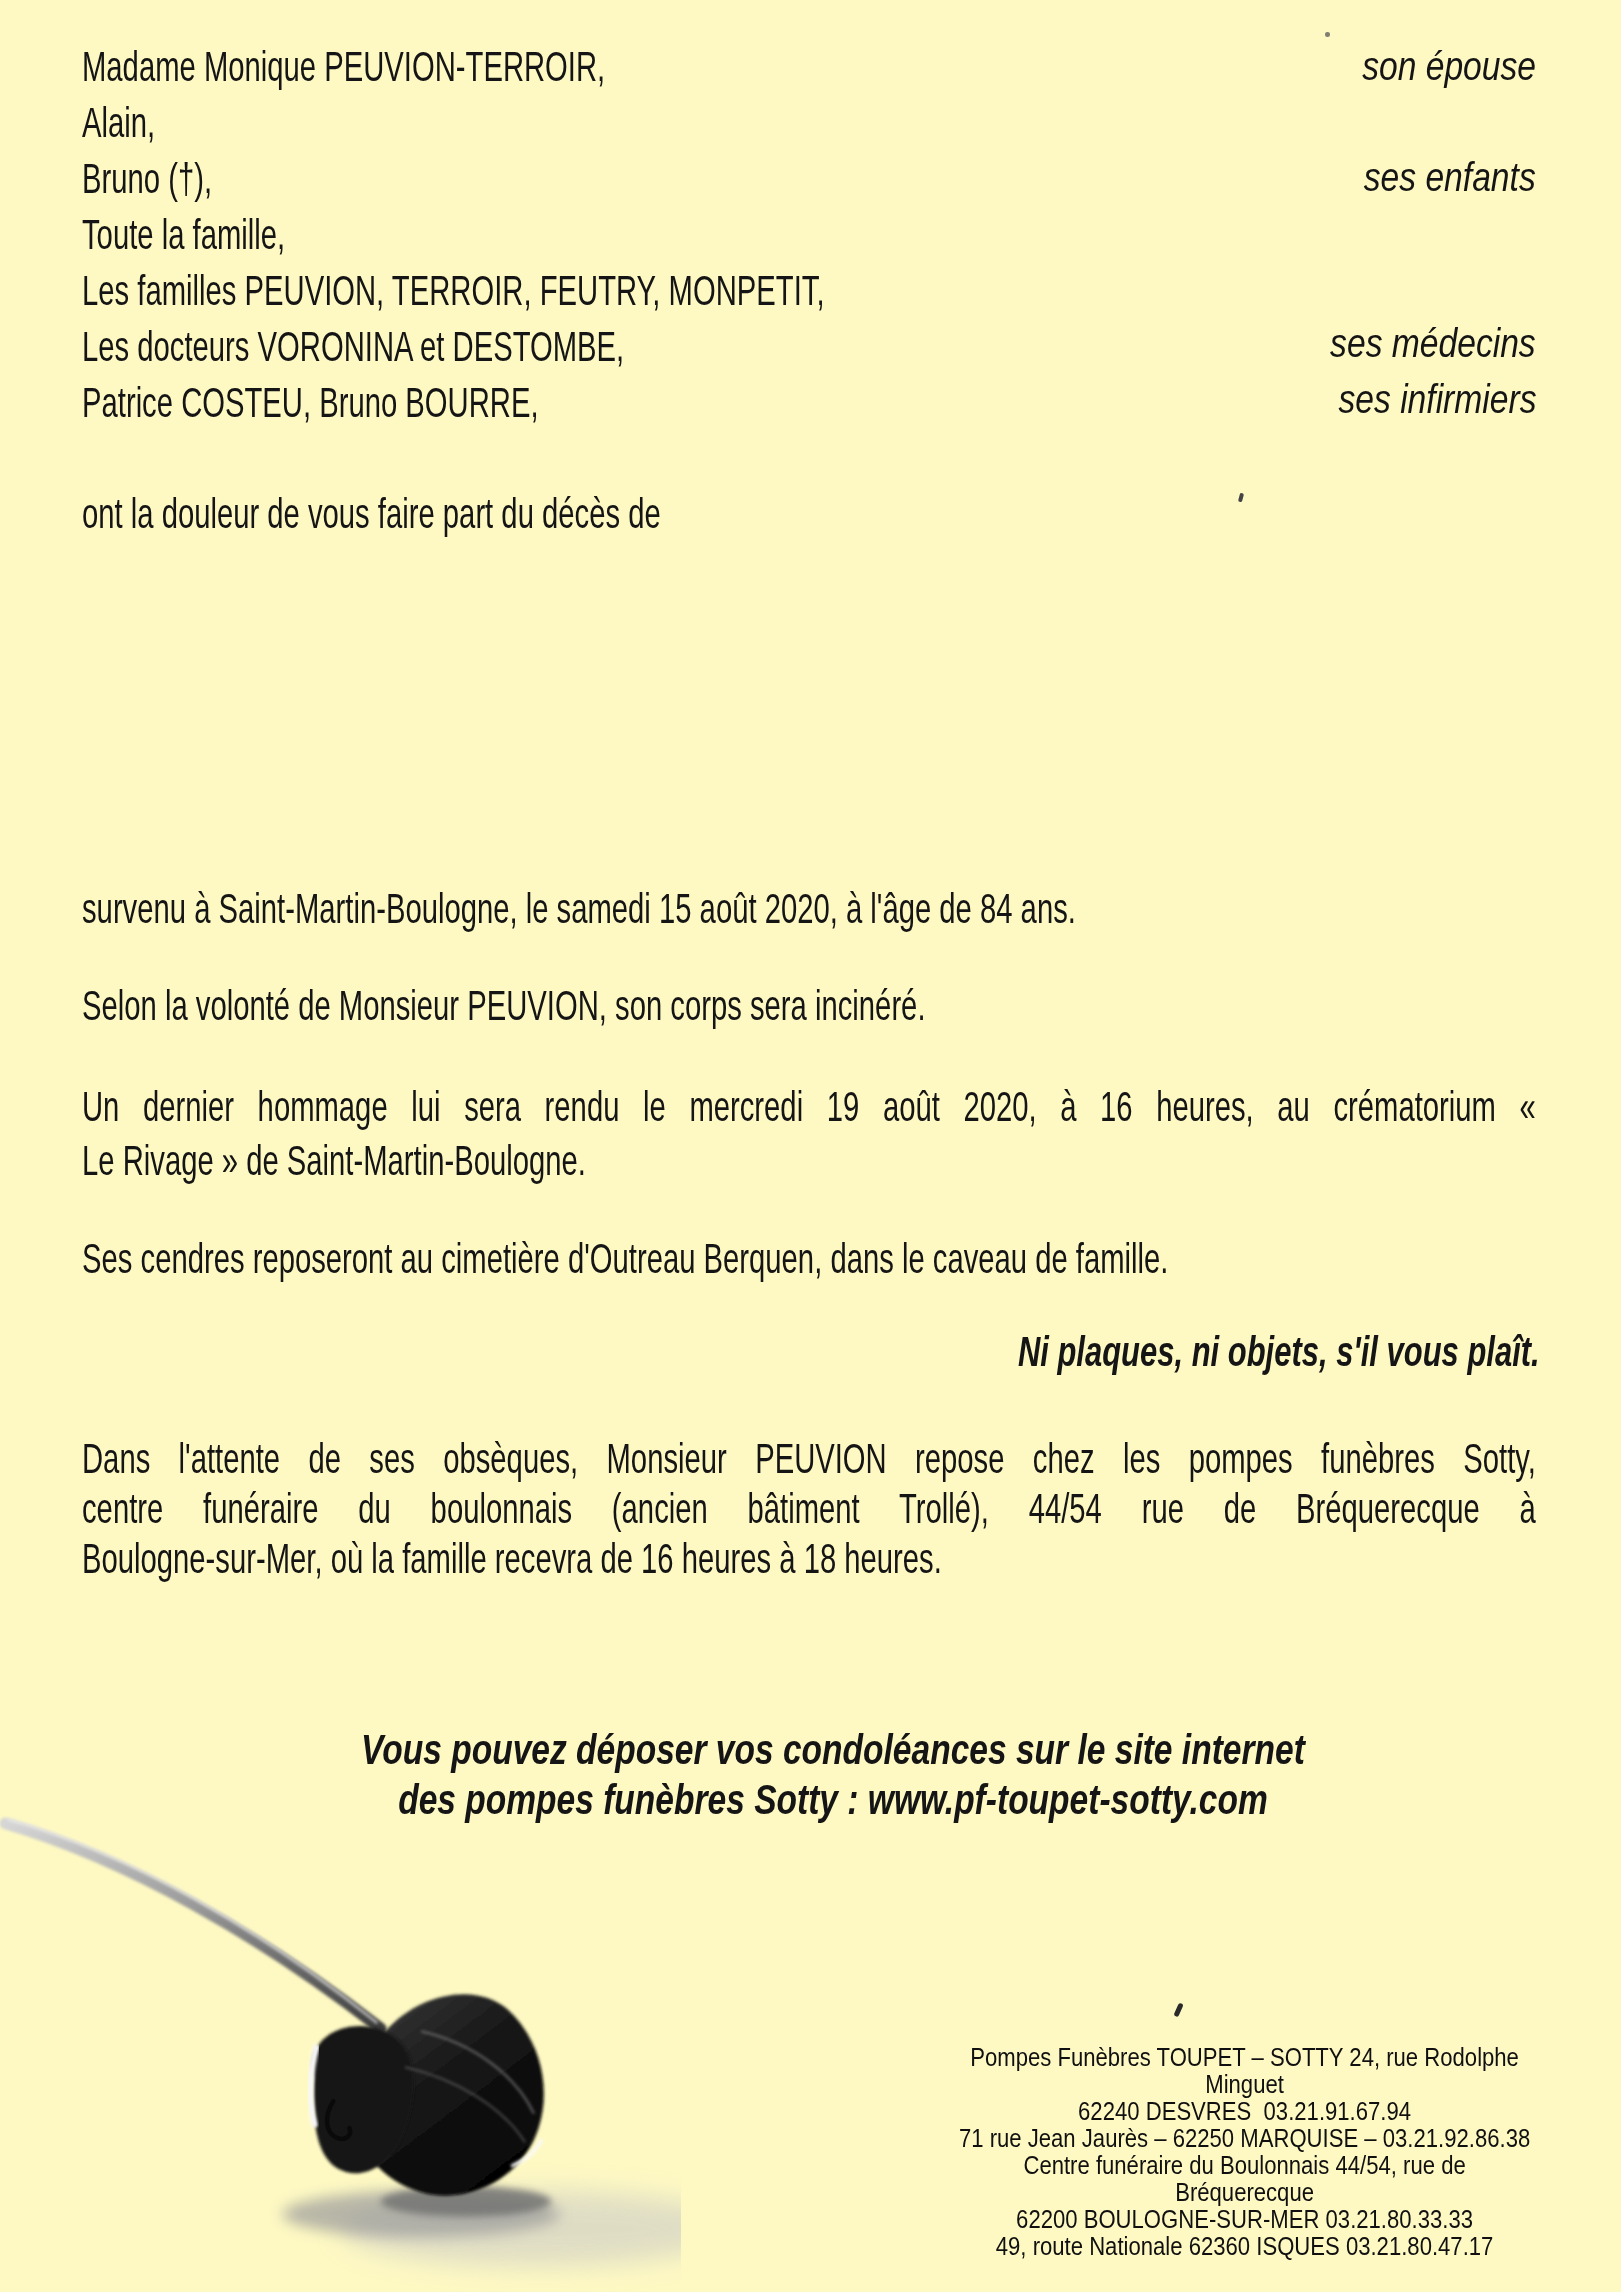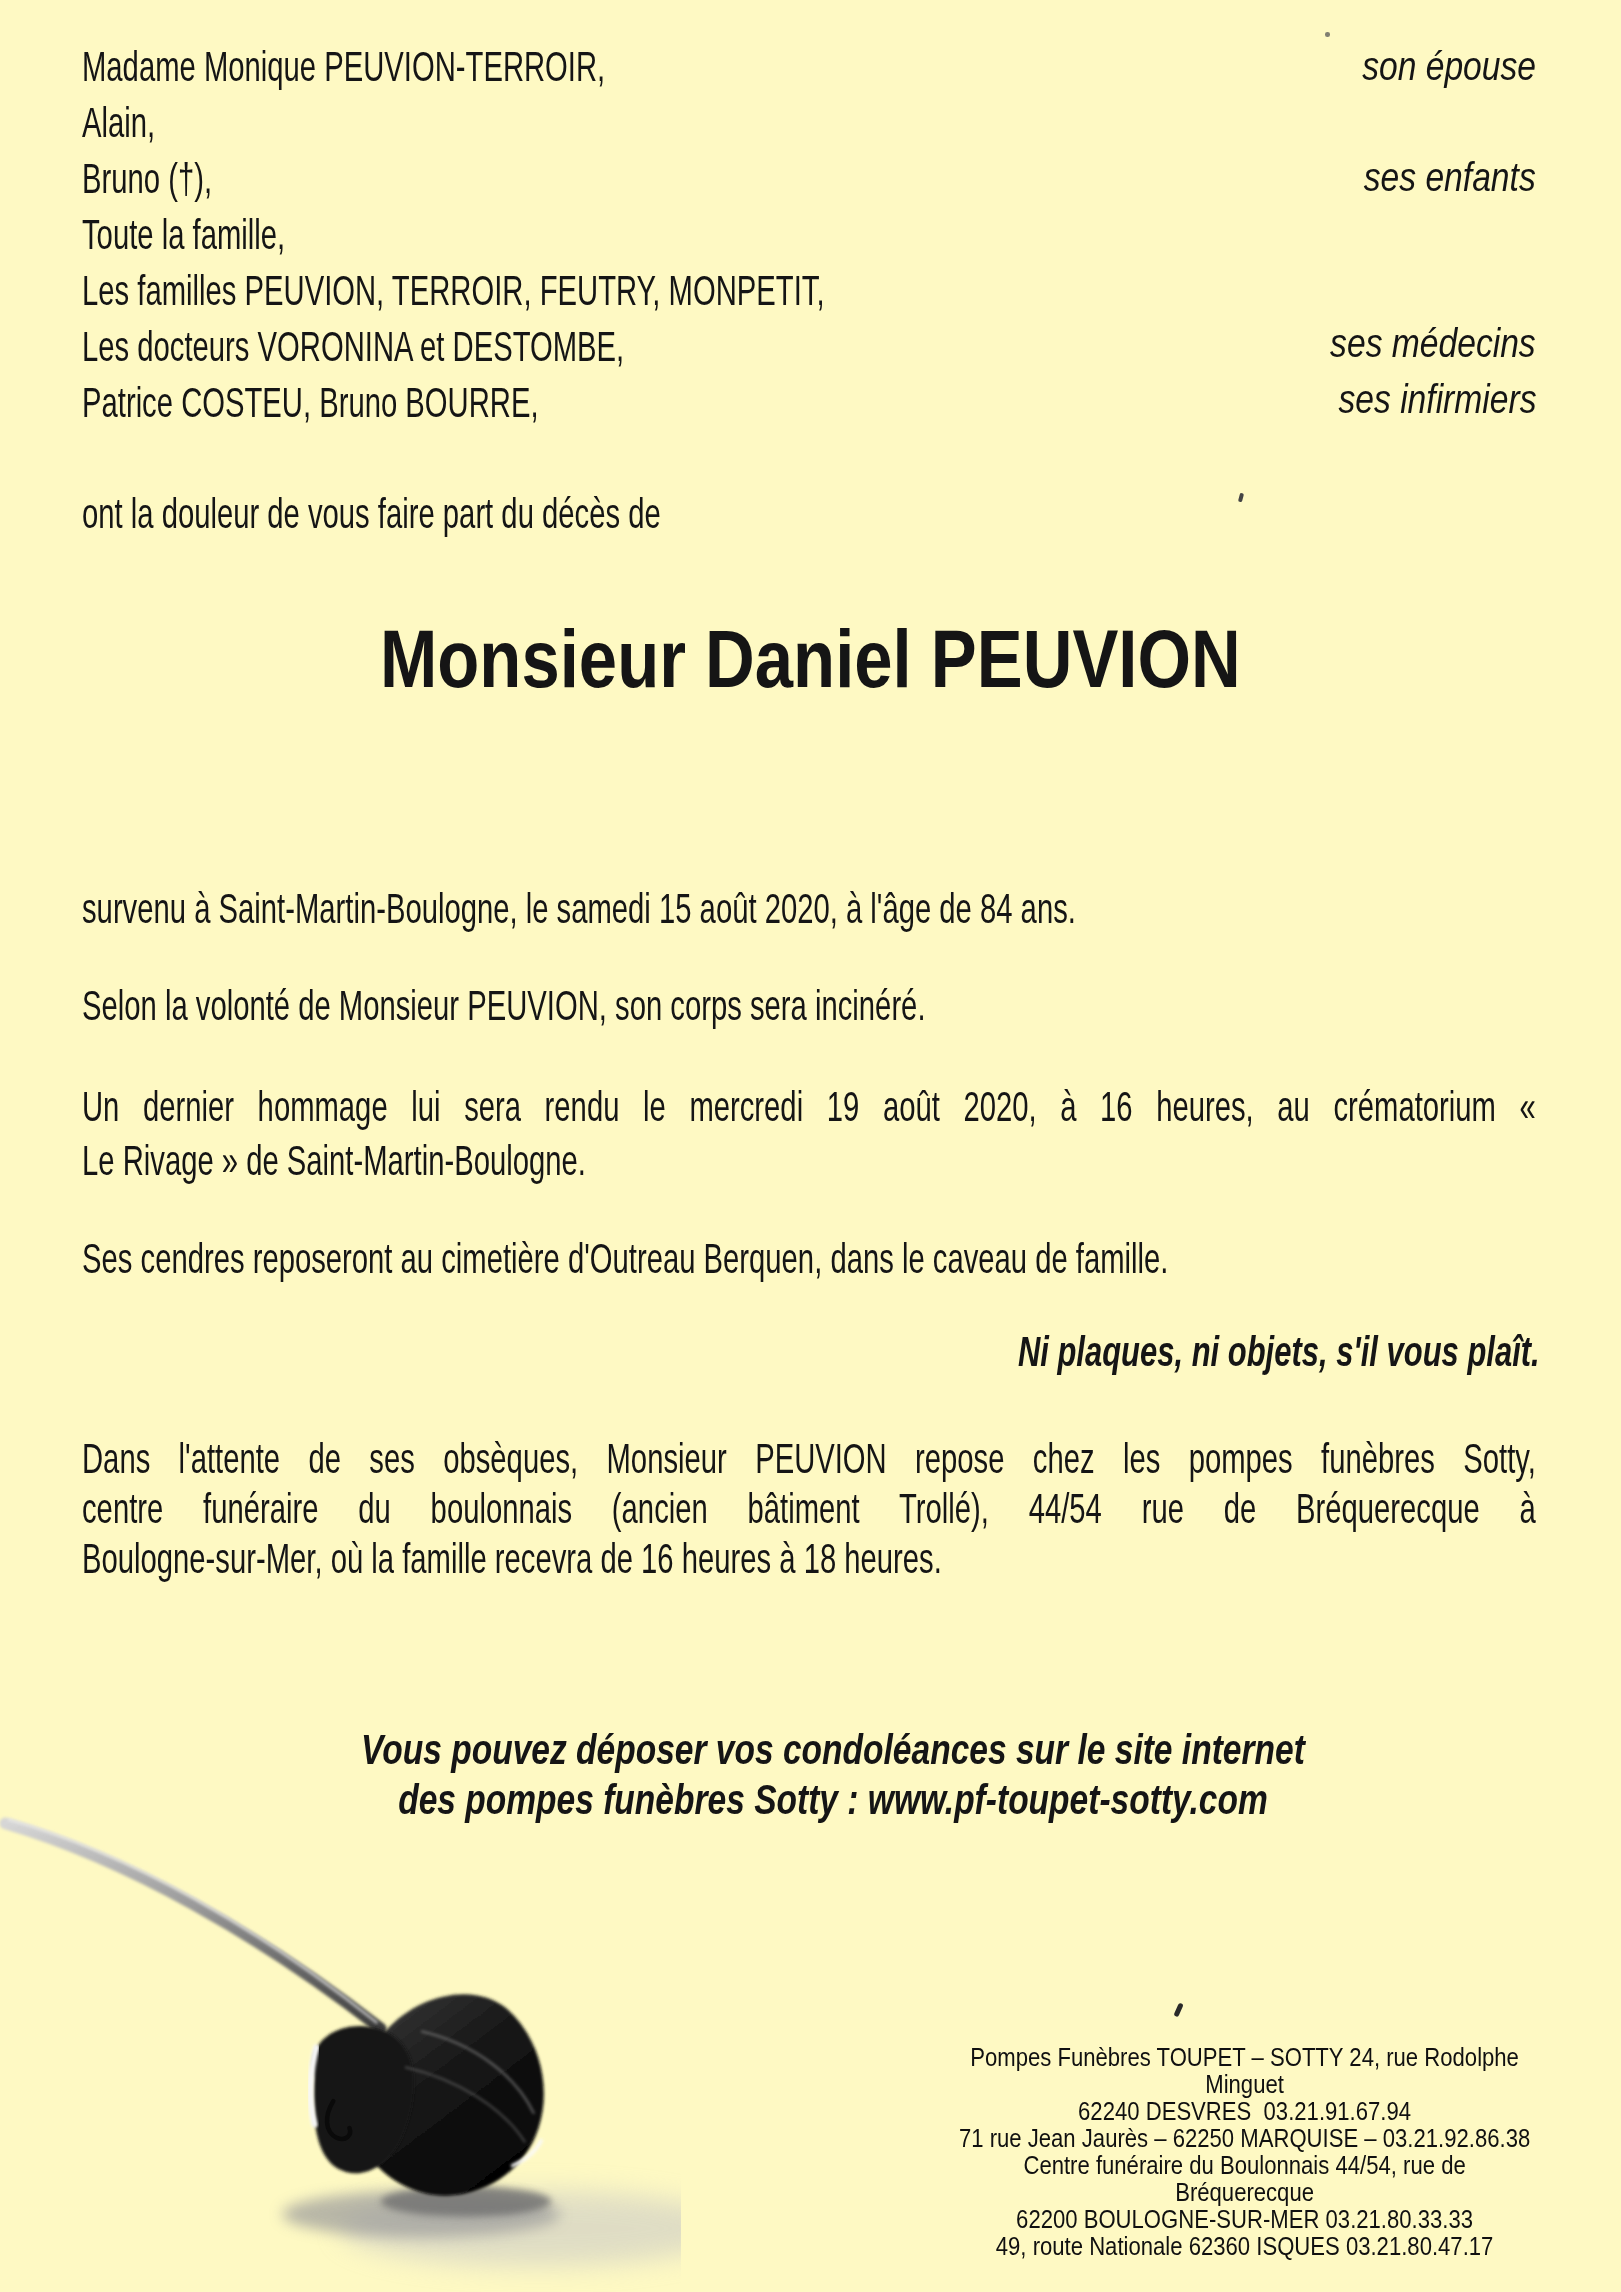--- a/index.html
+++ b/index.html
@@ -90,21 +90,20 @@
   </div>
 
   <div class="rel-label" style="top:38px">son épouse</div>
   <div class="rel-label" style="top:149px">ses enfants</div>
   <div class="rel-label" style="top:315px">ses médecins</div>
   <div class="rel-label" style="top:371px">ses infirmiers</div>
 
   <div class="intro-line">ont la douleur de vous faire part du décès de</div>
 
   <div class="heading">
-    <div class="name"><span>Monsieur Daniel PEUVION</span></div>
   </div>
 
   <div class="para" id="p-death">
     <div class="ln">survenu à Saint-Martin-Boulogne, le samedi 15 août 2020, à l'âge de 84 ans.</div>
   </div>
 
   <div class="para" id="p-cremation">
     <div class="ln">Selon la volonté de Monsieur PEUVION, son corps sera incinéré.</div>
   </div>
 

